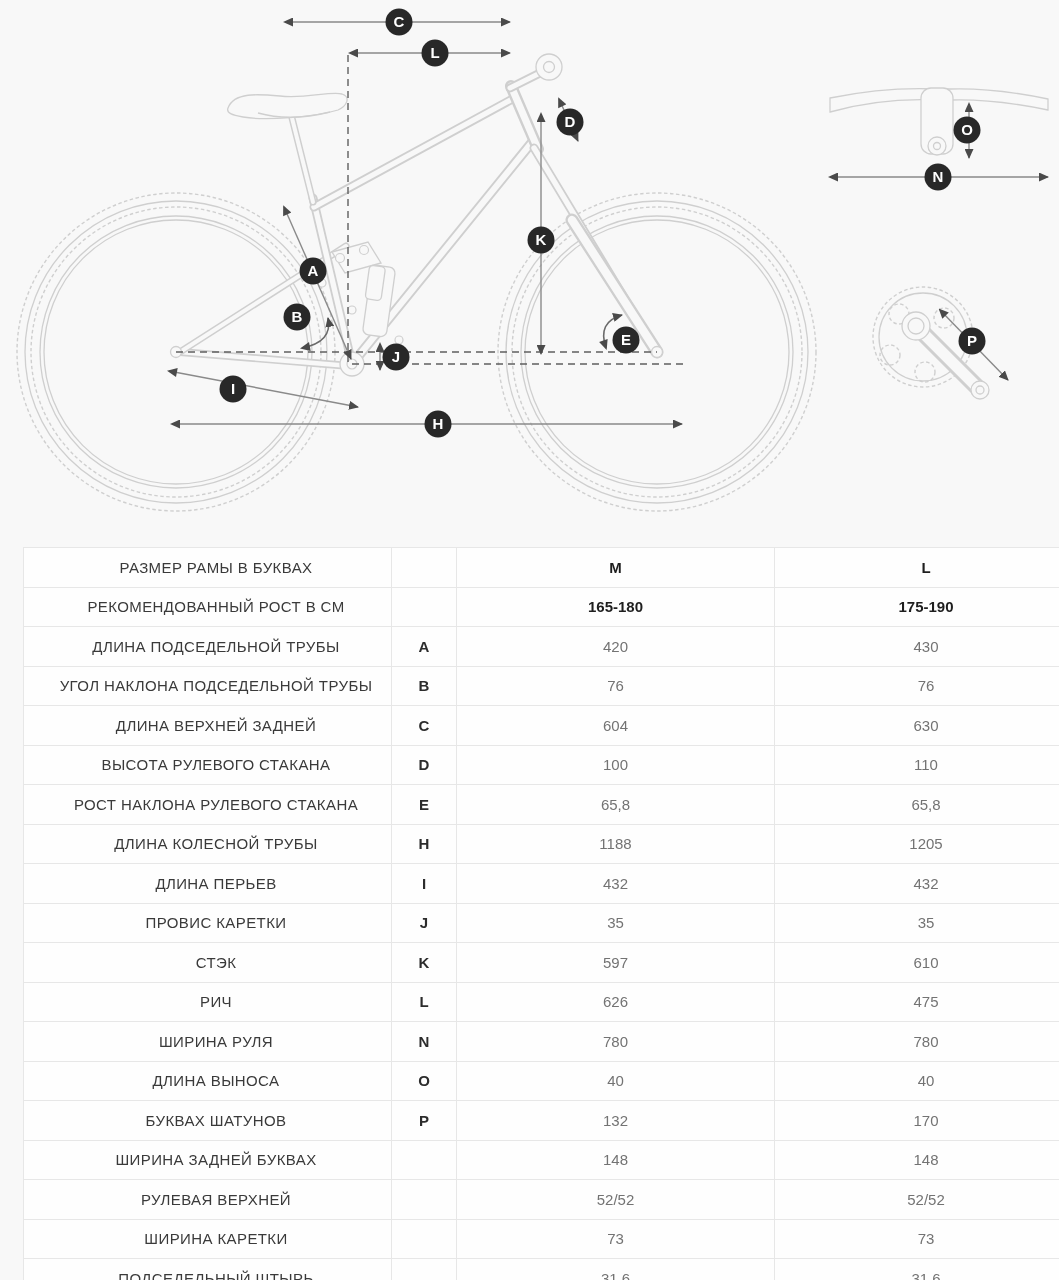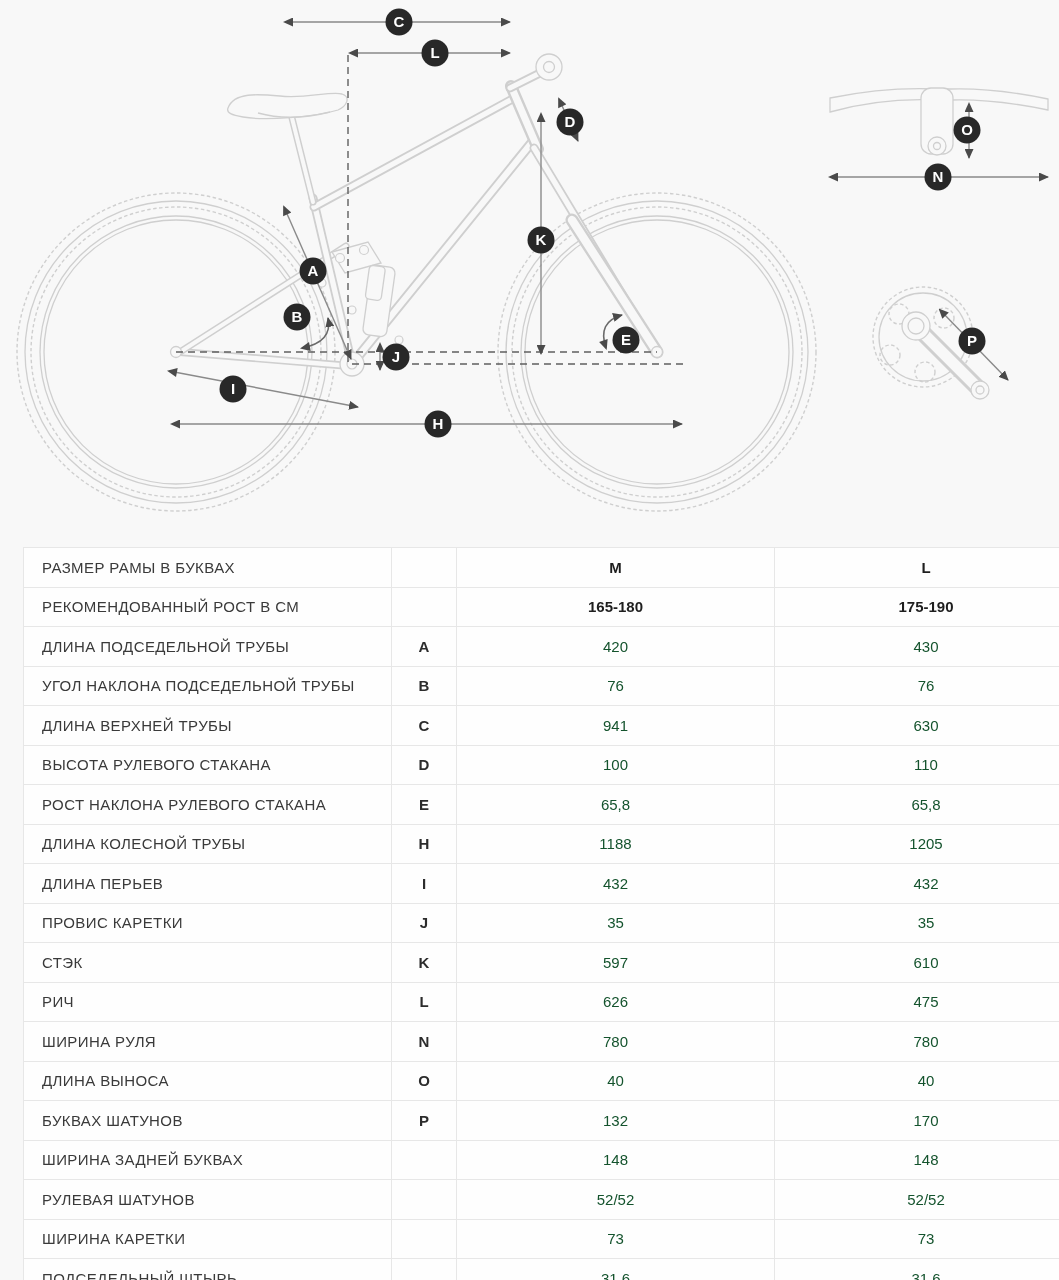--- a/index.html
+++ b/index.html
@@ -29,23 +29,23 @@
   
   table.geo{
     position:absolute;left:23px;top:547px;width:1025px;
     border-collapse:collapse;table-layout:fixed;
     background:#fefefe;
   }
   table.geo td{
     border:1px solid #e7e7e7;height:36.5px;
     font-size:15px;vertical-align:middle;overflow:hidden;white-space:nowrap;
   }
-  td.lbl{width:348px;text-align:left;padding-left:18px;letter-spacing:.4px;color:#3a3a3a;font-size:14.5px;}
+  td.lbl{width:348px;text-align:center;padding-left:18px;letter-spacing:.4px;color:#3a3a3a;font-size:14.5px;}
   td.ltr{width:62px;text-align:center;font-weight:bold;font-size:14px;color:#2c2c2c;}
-  td.val{width:315px;text-align:center;font-size:19px;color:#14532d;}
+  td.val{width:315px;text-align:center;font-size:19px;color:#737373;}
   td.val:last-child{width:300px;}
   td.bold{font-weight:bold;font-size:18px;color:#1e1e1e;}
 </style>
 </head>
 <body>
 
 <svg id="diagram" viewBox="0 0 1059 540" xmlns="http://www.w3.org/2000/svg">
   <defs>
     <marker id="ahE" markerWidth="11" markerHeight="9" refX="9" refY="4.5" orient="auto" markerUnits="userSpaceOnUse">
       <path d="M0,0 L10,4.5 L0,9 Z" fill="#4a4a4a"></path>
@@ -247,23 +247,23 @@
         <td class="val">420</td>
         <td class="val">430</td>
       </tr>
       <tr>
         <td class="lbl">УГОЛ НАКЛОНА ПОДСЕДЕЛЬНОЙ ТРУБЫ</td>
         <td class="ltr">B</td>
         <td class="val">76</td>
         <td class="val">76</td>
       </tr>
       <tr>
-        <td class="lbl">ДЛИНА ВЕРХНЕЙ ТРУБЫ</td>
+        <td class="lbl">ДЛИНА ВЕРХНЕЙ ЗАДНЕЙ</td>
         <td class="ltr">C</td>
-        <td class="val">941</td>
+        <td class="val">604</td>
         <td class="val">630</td>
       </tr>
       <tr>
         <td class="lbl">ВЫСОТА РУЛЕВОГО СТАКАНА</td>
         <td class="ltr">D</td>
         <td class="val">100</td>
         <td class="val">110</td>
       </tr>
       <tr>
         <td class="lbl">РОСТ НАКЛОНА РУЛЕВОГО СТАКАНА</td>
@@ -319,21 +319,21 @@
         <td class="val">132</td>
         <td class="val">170</td>
       </tr>
       <tr>
         <td class="lbl">ШИРИНА ЗАДНЕЙ БУКВАХ</td>
         <td class="ltr"></td>
         <td class="val">148</td>
         <td class="val">148</td>
       </tr>
       <tr>
-        <td class="lbl">РУЛЕВАЯ ШАТУНОВ</td>
+        <td class="lbl">РУЛЕВАЯ ВЕРХНЕЙ</td>
         <td class="ltr"></td>
         <td class="val">52/52</td>
         <td class="val">52/52</td>
       </tr>
       <tr>
         <td class="lbl">ШИРИНА КАРЕТКИ</td>
         <td class="ltr"></td>
         <td class="val">73</td>
         <td class="val">73</td>
       </tr>

